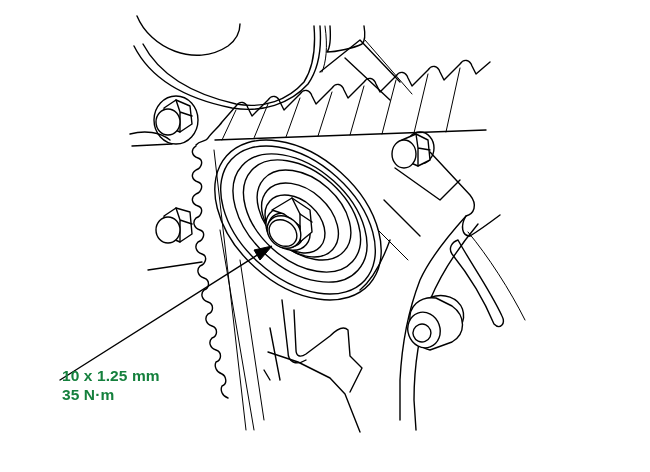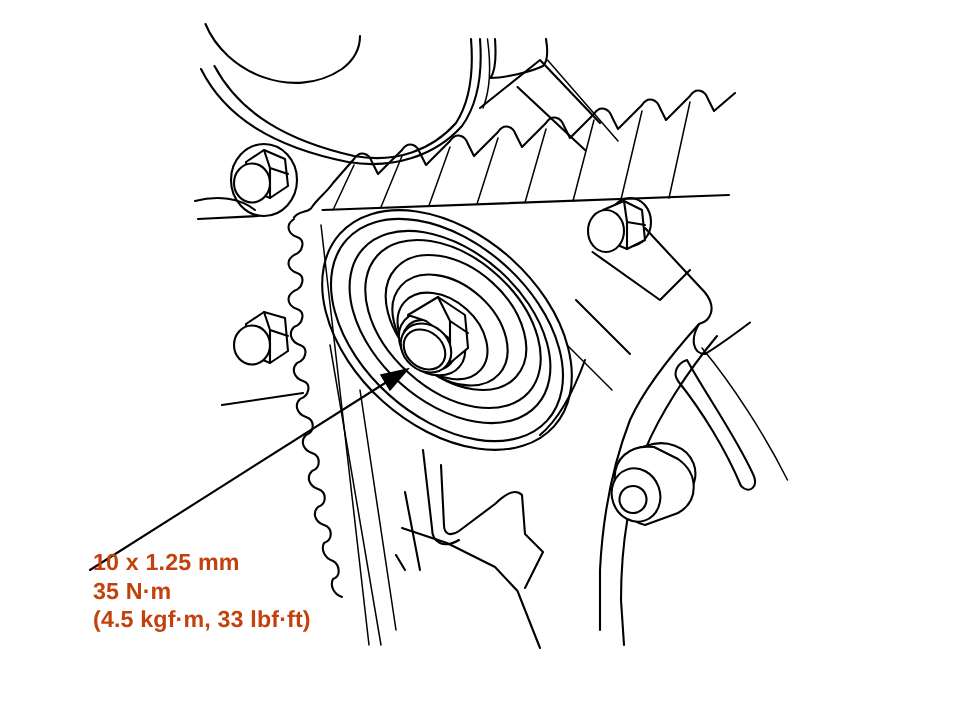--- a/index.html
+++ b/index.html
@@ -20,21 +20,21 @@
     .thin { fill: none; stroke: #000; stroke-width: 1; stroke-linecap: round; }
     .fillw { fill: #fff; stroke: #000; stroke-width: 1.4; stroke-linejoin: round; }
     .callout {
       position: absolute;
       left: 62px;
       top: 366px;
       font-family: "Liberation Sans", sans-serif;
       font-weight: bold;
       font-size: 15.5px;
       line-height: 19px;
-      color: #c2410c;
+      color: #15803d;
       letter-spacing: 0.1px;
     }
     .callout div { white-space: nowrap; }
   </style>
 </head>
 <body>
 
 <div class="canvas">
   <svg class="art" viewBox="0 0 650 472">
 
@@ -145,15 +145,14 @@
 
     <g>
       <path class="ln" d="M60 380 L262 252"></path>
       <path d="M272 246 L254 250 L260 260 Z" fill="#000" stroke="#000" stroke-width="1"></path>
     </g>
   </svg>
 
   <div class="callout">
     <div>10 x 1.25 mm</div>
     <div>35 N·m</div>
-    <div>(4.5 kgf·m, 33 lbf·ft)</div>
   </div>
 </div>
 
 </body></html>

